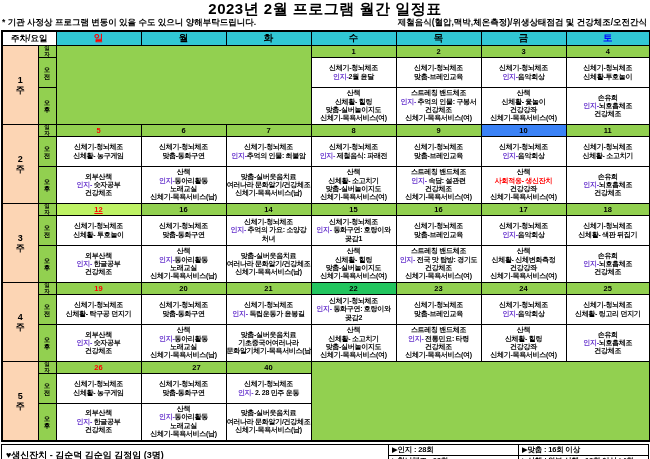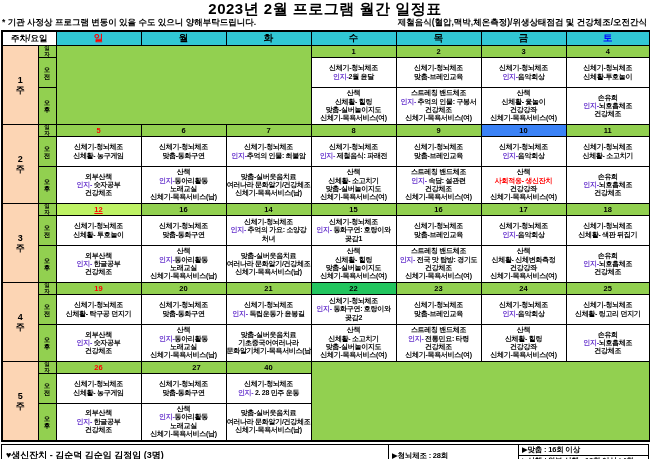--- a/index.html
+++ b/index.html
@@ -471,20 +471,21 @@
             <div class="ln">여러나라 문화알기/건강체조</div>
             <div class="ln">신체기-목욕서비스(남)</div>
           </td>
         </tr>
       </tbody>
   </table>
   <div class="footer">
     <div class="f-birthday">♥생신잔치 - 김순덕 김순임 김정임 (3명)</div>
     <div id="stats" style="display:flex;">
         <div class="f-col">
+          <div class="stat">▶인지 : 28회</div>
           <div class="stat">▶청뇌체조 : 28회</div>
         </div>
         <div class="f-col">
           <div class="stat">▶맞춤 : 16회 이상</div>
           <div class="stat">▶산책 / 외부 산책 : 13회 이상 / 4회</div>
         </div>
       </div>
   </div>
 </div>
 

